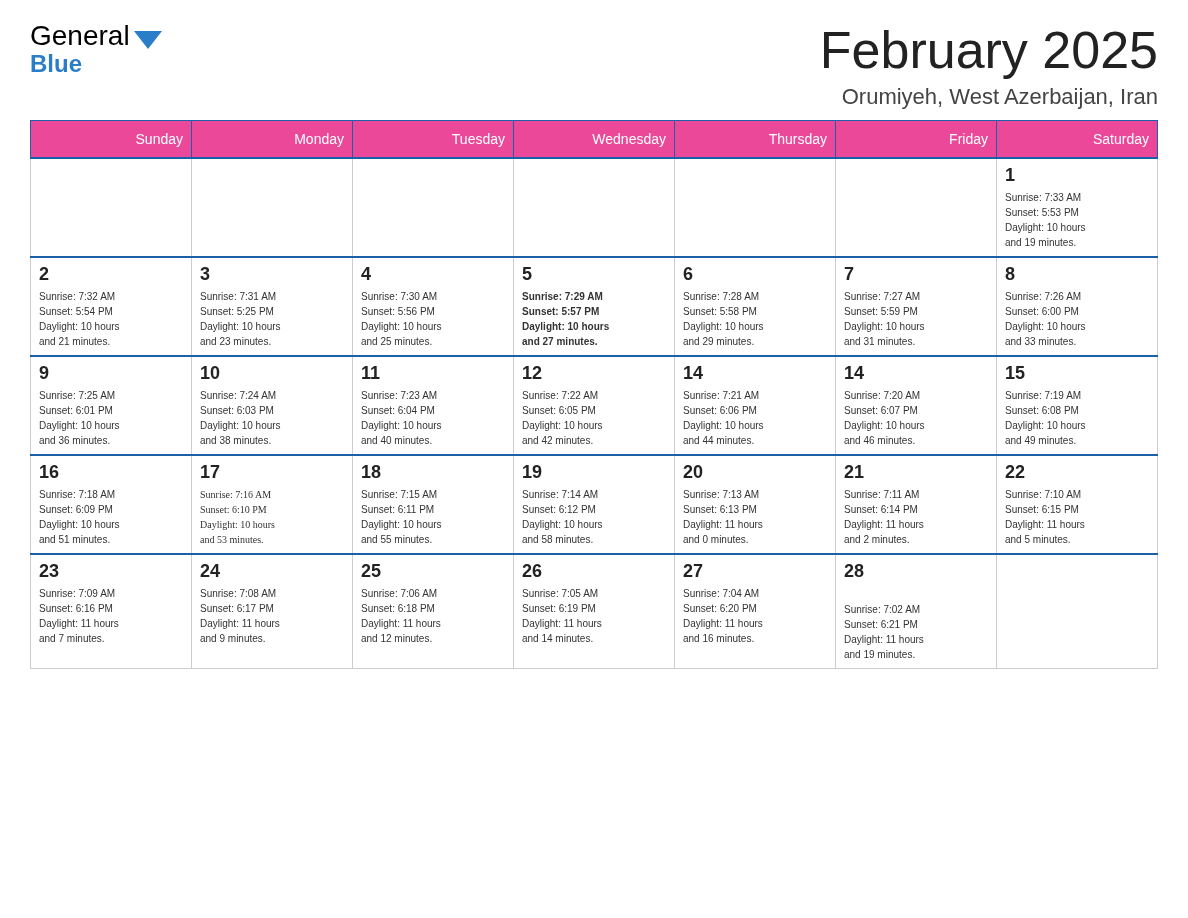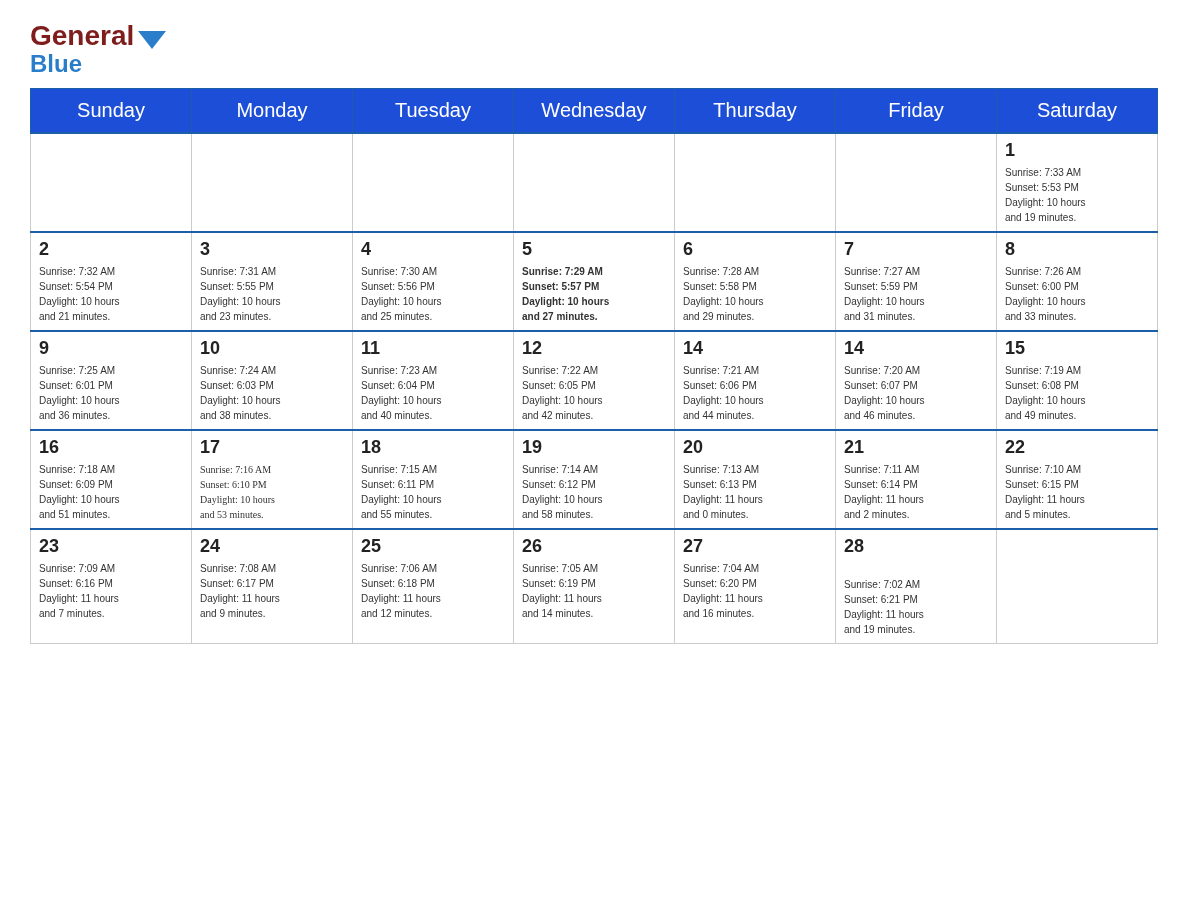--- a/index.html
+++ b/index.html
@@ -16,22 +16,22 @@
       align-items: flex-start;
       margin-bottom: 10px;
     }
     .logo {
       display: flex;
       flex-direction: column;
       align-items: flex-start;
     }
     .logo-general {
       font-size: 28px;
-      font-weight: bold;
-      color: #7f1d1d;
+      font-weight: normal;
+      color: #000000;
     }
     .logo-arrow {
       width: 0;
       height: 0;
       border-left: 14px solid transparent;
       border-right: 14px solid transparent;
       border-top: 18px solid #2a7dc9;
       margin-left: 4px;
       margin-top: 8px;
     }
@@ -53,26 +53,26 @@
       font-size: 22px;
       color: #444;
       margin-top: 4px;
     }
     .calendar {
       width: 100%;
       border-collapse: collapse;
       margin-top: 10px;
     }
     .calendar th {
-      background-color: #1d4ed8;
+      background-color: #ec4899;
       color: #fff;
-      font-size: 20px;
+      font-size: 14px;
       font-weight: normal;
       padding: 10px 8px;
-      text-align: center;
+      text-align: right;
       border: 1px solid #1a5fa8;
     }
     .calendar td {
       vertical-align: top;
       padding: 6px 8px;
       border: 1px solid #ccc;
       width: calc(100% / 7);
       min-height: 100px;
       font-size: 13px;
       color: #333;
@@ -103,20 +103,24 @@
 </head>
 <body>
 
 <div class="header">
   <div class="logo">
     <div class="logo-line1">
       <span class="logo-general">General</span>
       <div class="logo-arrow"></div>
     </div>
     <span class="logo-blue">Blue</span>
+  </div>
+  <div class="title-section">
+    <div class="main-title">February 2025</div>
+    <div class="subtitle">Orumiyeh, West Azerbaijan, Iran</div>
   </div>
 </div>
 
 <table class="calendar">
   <thead>
     <tr>
     <th>Sunday</th>
         <th>Monday</th>
         <th>Tuesday</th>
         <th>Wednesday</th>
@@ -145,21 +149,21 @@
         <td>
           <span class="day-number">2</span>
           <div class="day-info" style="white-space: pre-line;">Sunrise: 7:32 AM
 Sunset: 5:54 PM
 Daylight: 10 hours
 and 21 minutes.</div>
         </td>
         <td>
           <span class="day-number">3</span>
           <div class="day-info" style="white-space: pre-line;">Sunrise: 7:31 AM
-Sunset: 5:55 PM
+Sunset: 5:25 PM
 Daylight: 10 hours
 and 23 minutes.</div>
         </td>
         <td>
           <span class="day-number">4</span>
           <div class="day-info" style="white-space: pre-line;">Sunrise: 7:30 AM
 Sunset: 5:56 PM
 Daylight: 10 hours
 and 25 minutes.</div>
         </td>

